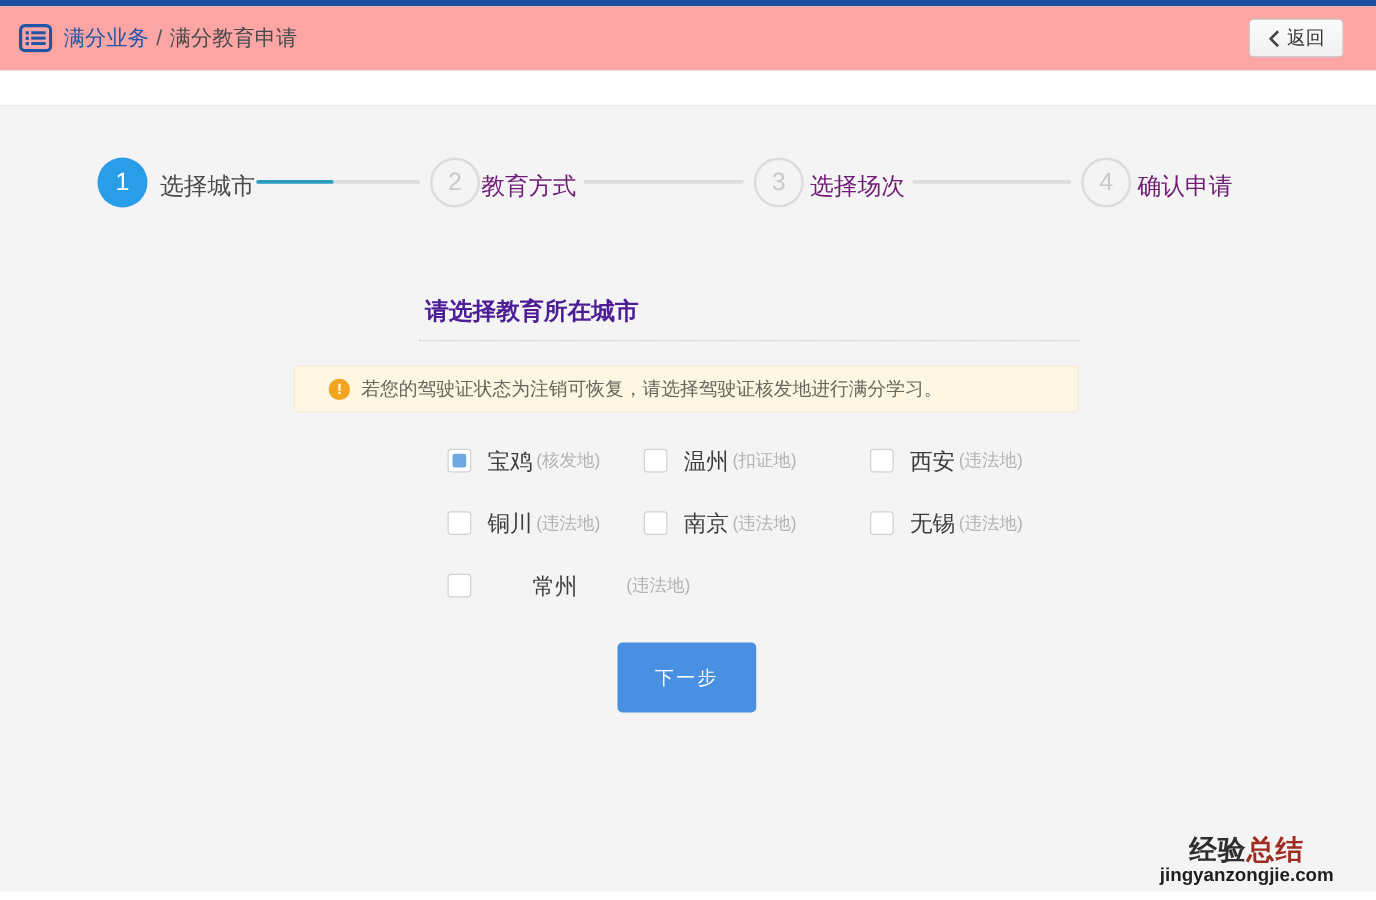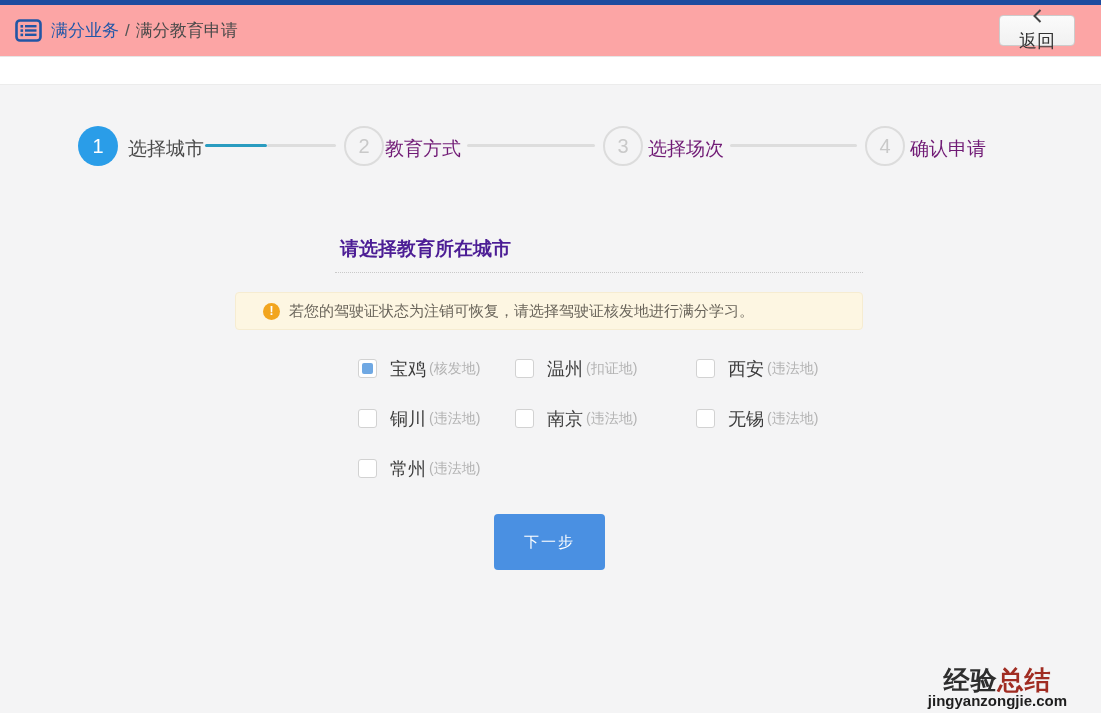--- a/index.html
+++ b/index.html
@@ -22,23 +22,22 @@
   .breadcrumb { display:flex; align-items:center; }
   .hicon { display:inline-flex; margin-right:9px; }
   .bc-primary { color:#2257a8; font-size:17px; }
   .bc-sep { color:#555; font-size:17px; margin:0 6px; }
   .bc-secondary { color:#4a4a4a; font-size:17px; }
   .back-btn {
     display:inline-flex; align-items:center; gap:6px;
     width:76px; height:31px; justify-content:center;
     background:linear-gradient(#fbfbfb,#f1f1f1);
     border:1px solid #cccccc; border-radius:4px;
-    font-size:18px; color:#333; cursor:pointer;
+    font-size:15px; color:#333; cursor:pointer;
     font-family:"Liberation Sans", sans-serif;
-    flex-direction:column;
   }
   .subheader { height:26px; background:#fff; }
 
   
   .page {
     position:absolute; left:0; top:84px; width:1101px; height:629px;
     background:#f4f4f5; border-top:1px solid #ececec;
   }
 
   
@@ -79,42 +78,42 @@
   }
   .notice-icon {
     width:17px; height:17px; border-radius:50%; background:#f2a51e;
     color:#fff; font-size:12px; font-weight:bold; text-align:center;
     line-height:17px; margin-right:9px; flex:0 0 17px;
   }
   .notice-text { font-size:15px; color:#6b665c; }
 
   
   .city { position:absolute; height:25px; display:flex; align-items:center; cursor:pointer; }
-  .r1 { top:271px; } .r2 { top:321px; } .r3 { top:371px; }
+  .r1 { top:271px; } .r2 { top:321px; } .r3 { top:371px;gap:36px; }
   .col1 { left:358px; } .col2 { left:515px; } .col3 { left:668px;padding-left:28px; }
   .cb {
     width:19px; height:19px; background:#fff; border:1px solid #d2d2d2;
     border-radius:3px; display:inline-flex; align-items:center; justify-content:center;
   }
   .cb-in { width:11px; height:11px; border-radius:2px; background:transparent; }
   .city.checked .cb-in { background:#6fa8e3; }
   .cname { font-size:18px; color:#3c3c3c; margin-left:13px; }
   .ctag { font-size:14px; color:#b3b3b3; margin-left:3px; }
 
   
   .next-btn {
     position:absolute; left:494px; top:429px; width:111px; height:56px;
     background:#4a90e2; border:none; border-radius:4px;
     color:#fff; font-size:15px; letter-spacing:2px; cursor:pointer;
     font-family:"Liberation Sans", sans-serif;
   }
 
   
   .watermark { position:absolute; right:34px; bottom:4px; text-align:center; }
-  .wm-line1 { font-size:26px; font-weight:bold; letter-spacing:1px; line-height:24px; }
+  .wm-line1 { font-size:22px; font-weight:bold; letter-spacing:1px; line-height:24px; }
   .wm-dark { color:#2e2e2e; }
   .wm-red { color:#a02c22; }
   .wm-domain { font-size:15px; font-weight:bold; color:#1e1e1e; line-height:17px; }
 </style>
 </head>
 <body>
 
 <div class="topbar"></div>
 
 <header class="header">

